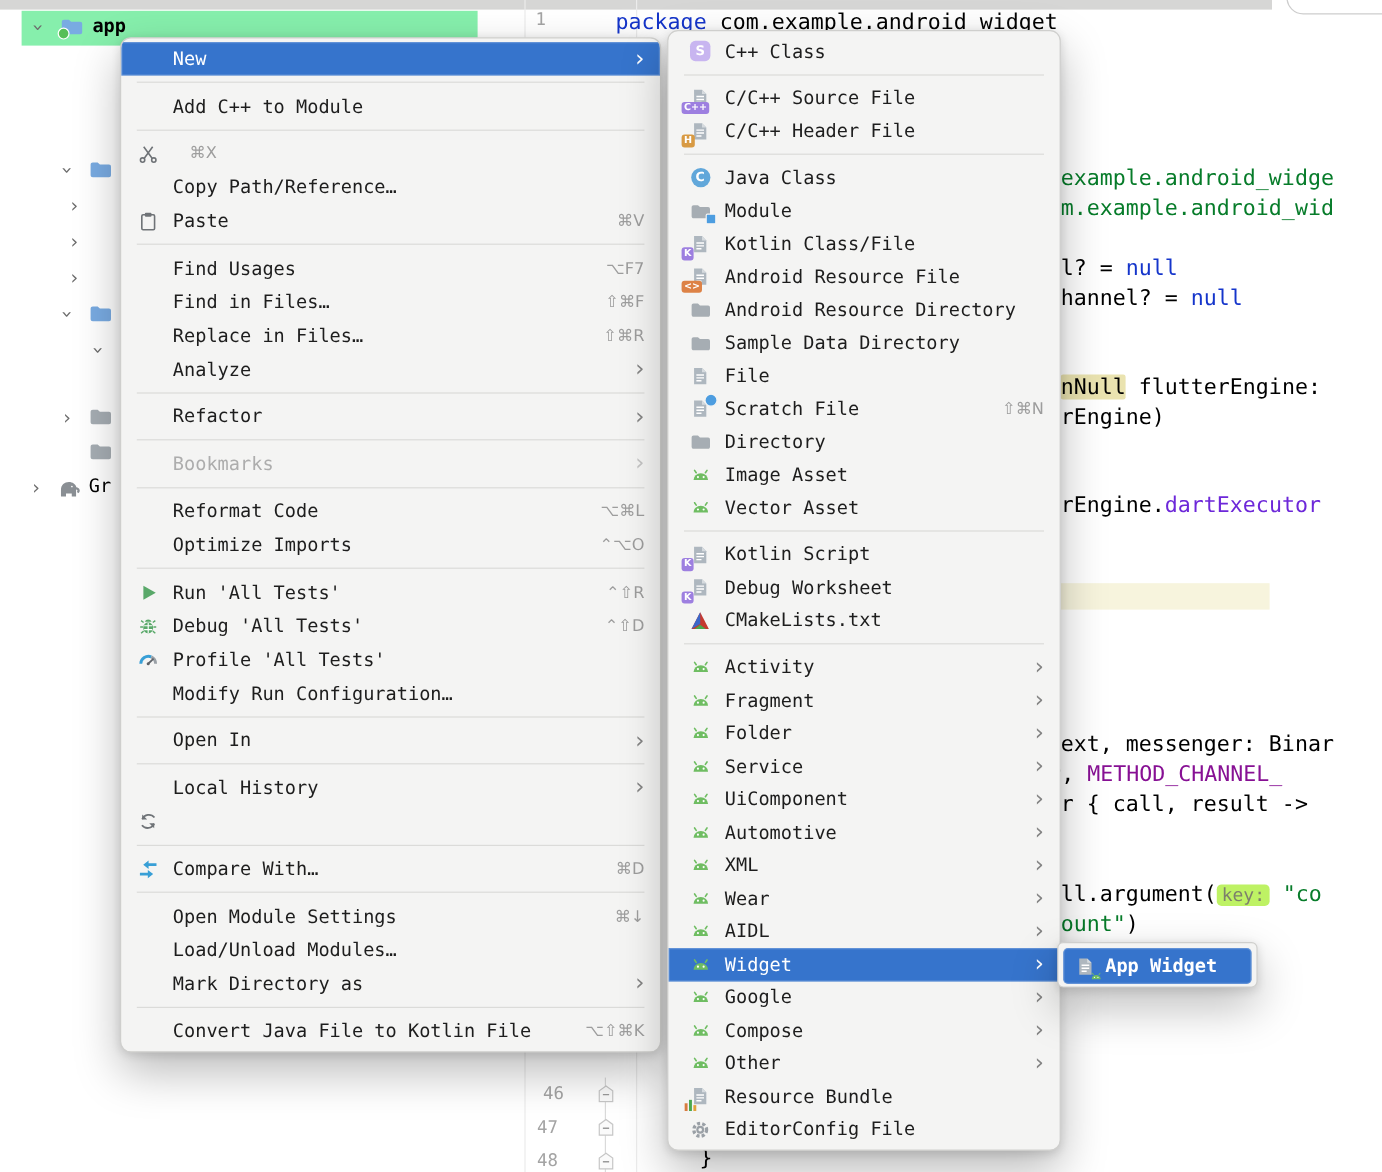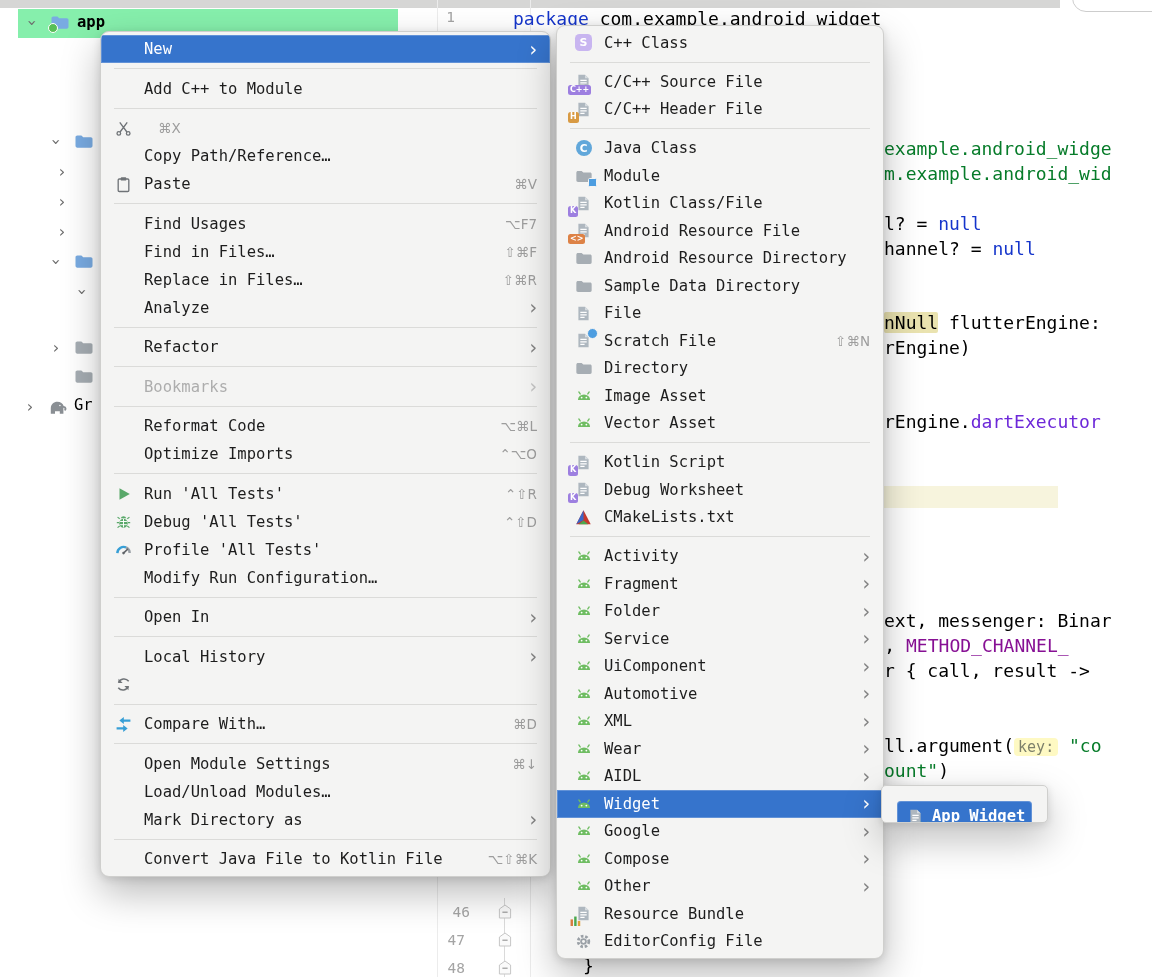--- a/index.html
+++ b/index.html
@@ -39,21 +39,21 @@
   .miniandroid{position:absolute;right:-5px;bottom:-4px;color:#6fbd62}
   .greendot{position:absolute;width:8px;height:8px;border-radius:50%;background:#57bf57;border:1.5px solid #fff}
 
   
   .code{position:absolute;font-size:18px;line-height:22px;white-space:pre;color:#000}
   .k{color:#1535cb}
   .g{color:#077c2a}
   .p{color:#871094}
   .pi{color:#6d28d9;}
   .hl{background:#eae3b0;border-radius:2px}
-  .hint{background:#fef9c3;color:#7d806b;border-radius:4px;padding:0 4px;font-size:15px}
+  .hint{background:#bef264;color:#7d806b;border-radius:4px;padding:0 4px;font-size:15px}
   .lnum{position:absolute;color:#a4a4a4;font-size:14.5px;text-align:right;white-space:pre}
   .vline{position:absolute;width:1px;background:#ececec}
   .band{position:absolute;background:#f7f4dd}
 
   
   .chev{position:absolute;color:#6d6d6d;font-size:16px;line-height:16px;width:12px;text-align:center;
         font-family:"DejaVu Sans",sans-serif;display:block}
   .chev.down{transform:rotate(90deg)}
   .treetext{position:absolute;font-size:15.5px;color:#000;white-space:pre}
   .bold{font-weight:bold}
@@ -683,21 +683,21 @@
     <div class="mi">
         <span class="mic">
           <svg class="icx" width="17" height="17" viewBox="0 0 16 16">
             <use href="#s-gear"></use>
           </svg>
         </span>
         <span class="ml">EditorConfig File</span>
       </div>
   </div>
 
-  <div class="menu" style="left:881px;top:785px;width:167px;height:38px;border-radius:5px;padding:15px">
+  <div class="menu" style="left:881px;top:785px;width:167px;height:38px;border-radius:5px;padding:4px">
     <div class="mi sel" style="height:30px;border-radius:4px;padding:0 8px;font-weight:bold">
       <span class="mic" style="width:20px;margin-right:7px">
         <svg class="icx" width="17" height="17" viewBox="0 0 16 16">
             <use href="#s-file"></use>
           </svg>
         <span class="miniandroid">
             <svg class="icx" width="11" height="11" viewBox="0 0 16 16">
               <use href="#s-android"></use>
             </svg>
           </span>

